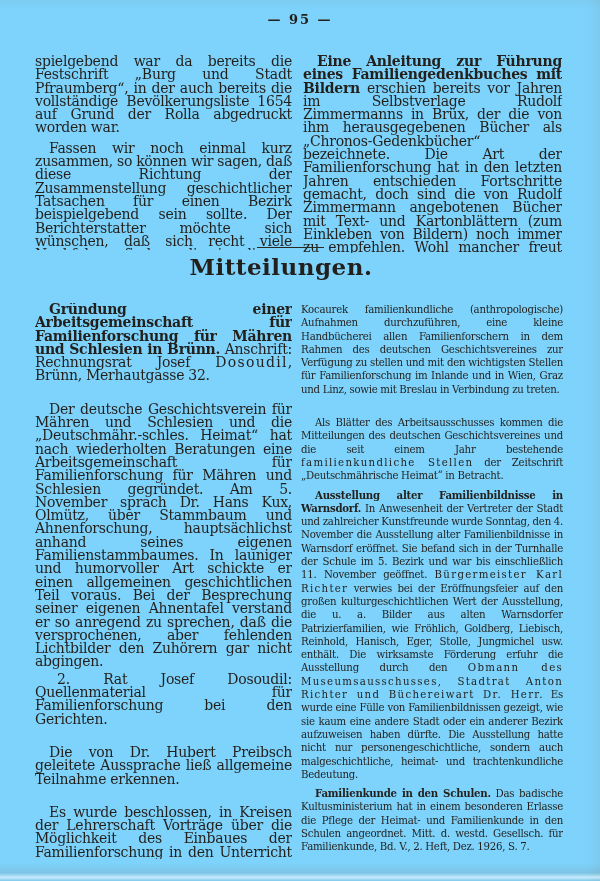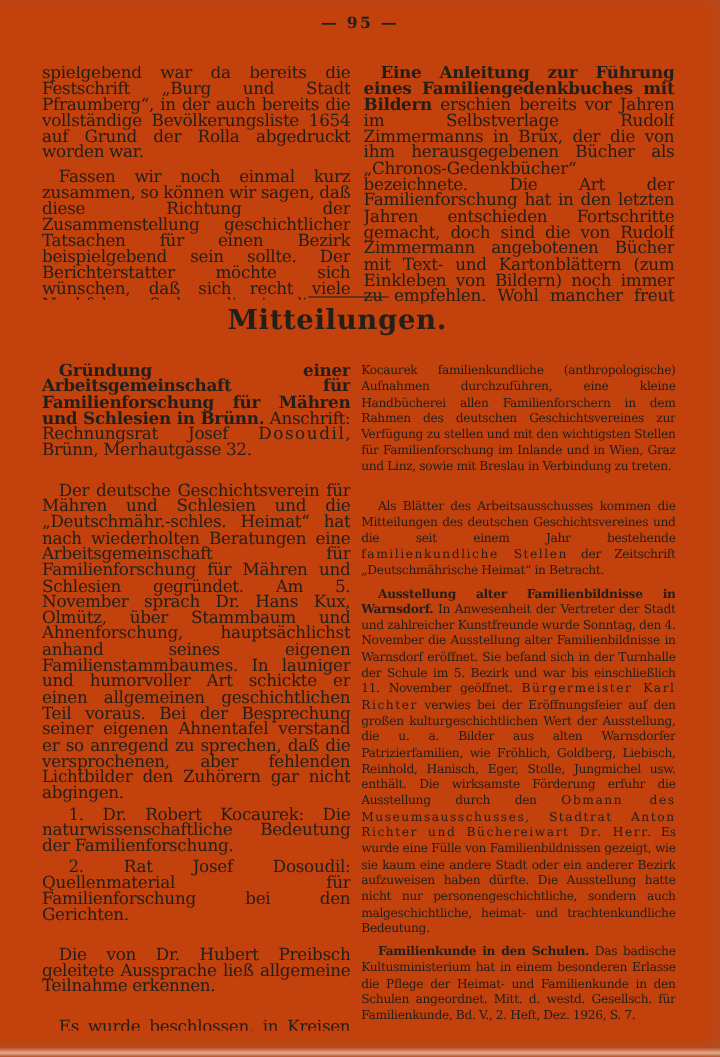--- a/index.html
+++ b/index.html
@@ -1,18 +1,18 @@
 <!DOCTYPE html>
 <html lang="de"><head>
 <meta charset="utf-8">
 <style>
   html,body{margin:0;padding:0;background:#f6f5f1;}
   .page{
     position:relative;width:600px;height:881px;overflow:hidden;
-    background:#c2410c;color:#231f1b;
+    background:#7dd3fc;color:#231f1b;
     font-family:"DejaVu Serif","Liberation Serif",serif;
   }
   
   .scan-right{position:absolute;top:0;right:0;width:14px;height:100%;
     background:linear-gradient(to left,rgba(125,122,112,0.10),rgba(125,122,112,0));}
   .scan-bottom{position:absolute;left:0;bottom:0;width:100%;height:18px;
     background:linear-gradient(to bottom,rgba(120,118,110,0) 0%,rgba(120,118,110,0.16) 55%,rgba(255,255,255,0.55) 80%,rgba(140,138,128,0.14) 100%);}
   .scan-top{position:absolute;top:0;left:0;width:100%;height:10px;
     background:linear-gradient(to bottom,rgba(120,118,110,0.08),rgba(120,118,110,0));}
 
@@ -72,21 +72,20 @@
   <div class="col top-right">
     <p><span class="lead">Eine Anleitung zur Führung eines Familiengedenkbuches mit Bildern</span><span> erschien bereits vor Jahren im Selbstverlage Rudolf Zimmermanns in Brüx, der die von ihm herausgegebenen Bücher als „Chronos-Gedenkbücher“ bezeichnete. Die Art der Familienforschung hat in den letzten Jahren entschieden Fortschritte gemacht, doch sind die von Rudolf Zimmermann angebotenen Bücher mit Text- und Kartonblättern (zum Einkleben von Bildern) noch immer zu empfehlen. Wohl mancher freut sich heute, daß er, der Anregung des Herausgebers folgend, schon vor Jahren ein solches Gedenkbuch angelegt hat!</span></p>
   </div>
 
   <div class="divider"></div>
   <div class="title">Mitteilungen.</div>
 
   <div class="col bot-left">
     <p><span class="lead">Gründung einer Arbeitsgemeinschaft für Familienforschung für Mähren und Schlesien in Brünn.</span><span> Anschrift: Rechnungsrat Josef </span><span class="sperr">Dosoudil</span><span>, Brünn, Merhautgasse 32.</span></p>
     <p>Der deutsche Geschichtsverein für Mähren und Schlesien und die „Deutschmähr.-schles. Heimat“ hat nach wiederholten Beratungen eine Arbeitsgemeinschaft für Familienforschung für Mähren und Schlesien gegründet. Am 5. November sprach Dr. Hans Kux, Olmütz, über Stammbaum und Ahnenforschung, hauptsächlichst anhand seines eigenen Familienstammbaumes. In launiger und humorvoller Art schickte er einen allgemeinen geschichtlichen Teil voraus. Bei der Besprechung seiner eigenen Ahnentafel verstand er so anregend zu sprechen, daß die versprochenen, aber fehlenden Lichtbilder den Zuhörern gar nicht abgingen.</p>
-    <p class="item">1. Dr. Robert Kocaurek: Die naturwissenschaftliche Bedeutung der Familienforschung.</p>
     <p class="item">2. Rat Josef Dosoudil: Quellenmaterial für Familienforschung bei den Gerichten.</p>
     <p>Die von Dr. Hubert Preibsch geleitete Aussprache ließ allgemeine Teilnahme erkennen.</p>
     <p>Es wurde beschlossen, in Kreisen der Lehrerschaft Vorträge über die Möglichkeit des Einbaues der Familienforschung in den Unterricht zu halten, die Materialiensammlung des Geschichtsvereines, die Herr Rat Dosoudil in jahrzehntelanger Arbeit zusammengetragen hat, den Familienforschern zugänglich zu machen, weiters unter Leitung des Herrn Dr.</p>
   </div>
 
   <div class="col bot-right">
     <p class="noindent">Kocaurek familienkundliche (anthropologische) Aufnahmen durchzuführen, eine kleine Handbücherei allen Familienforschern in dem Rahmen des deutschen Geschichtsvereines zur Verfügung zu stellen und mit den wichtigsten Stellen für Familienforschung im Inlande und in Wien, Graz und Linz, sowie mit Breslau in Verbindung zu treten.</p>
     <p><span>Als Blätter des Arbeitsausschusses kommen die Mitteilungen des deutschen Geschichtsvereines und die seit einem Jahr bestehende </span><span class="sperr">familienkundliche Stellen</span><span> der Zeitschrift „Deutschmährische Heimat“ in Betracht.</span></p>
     <p class="art"><span class="lead">Ausstellung alter Familienbildnisse in Warnsdorf.</span><span> In Anwesenheit der Vertreter der Stadt und zahlreicher Kunstfreunde wurde Sonntag, den 4. November die Ausstellung alter Familienbildnisse in Warnsdorf eröffnet. Sie befand sich in der Turnhalle der Schule im 5. Bezirk und war bis einschließlich 11. November geöffnet. </span><span class="sperr">Bürgermeister Karl Richter</span><span> verwies bei der Eröffnungsfeier auf den großen kulturgeschichtlichen Wert der Ausstellung, die u. a. Bilder aus alten Warnsdorfer Patrizierfamilien, wie Fröhlich, Goldberg, Liebisch, Reinhold, Hanisch, Eger, Stolle, Jungmichel usw. enthält. Die wirksamste Förderung erfuhr die Ausstellung durch den </span><span class="sperr">Obmann des Museumsausschusses, Stadtrat Anton Richter und Büchereiwart Dr. Herr.</span><span> Es wurde eine Fülle von Familienbildnissen gezeigt, wie sie kaum eine andere Stadt oder ein anderer Bezirk aufzuweisen haben dürfte. Die Ausstellung hatte nicht nur personengeschichtliche, sondern auch malgeschichtliche, heimat- und trachtenkundliche Bedeutung.</span></p>
     <p class="art"><span class="lead">Familienkunde in den Schulen.</span><span> Das badische Kultusministerium hat in einem besonderen Erlasse die Pflege der Heimat- und Familienkunde in den Schulen angeordnet. Mitt. d. westd. Gesellsch. für Familienkunde, Bd. V., 2. Heft, Dez. 1926, S. 7.</span></p>

